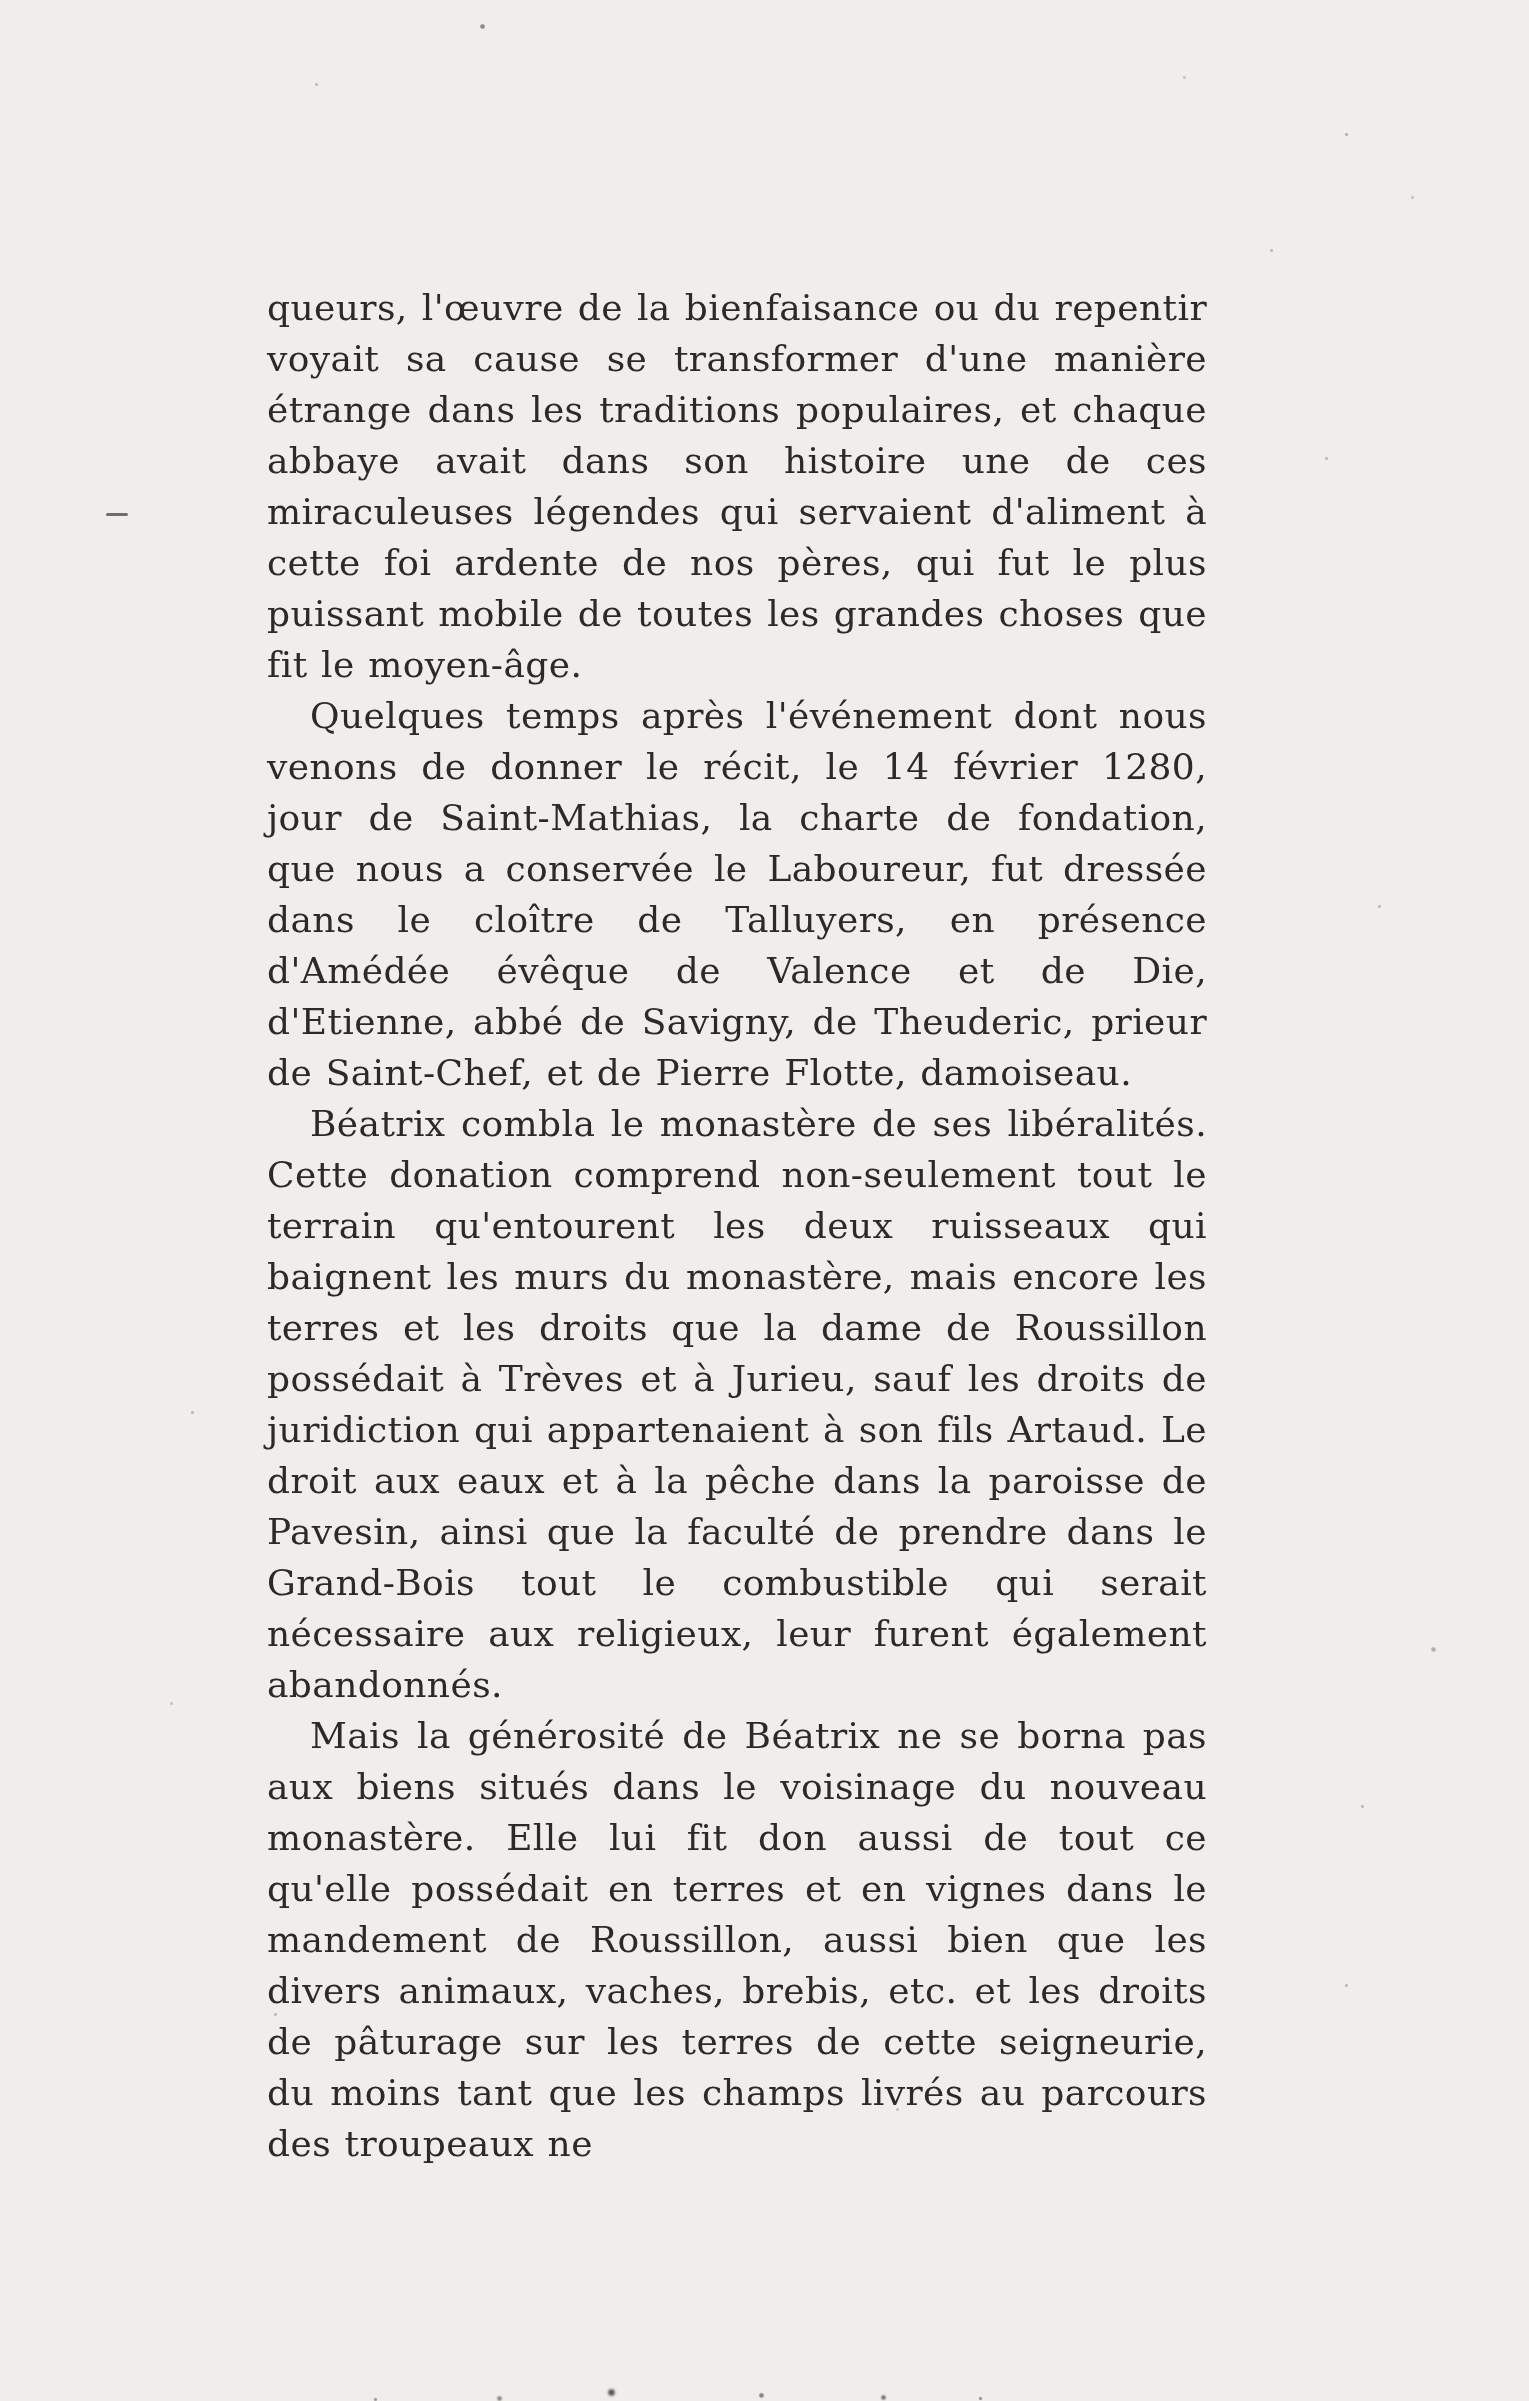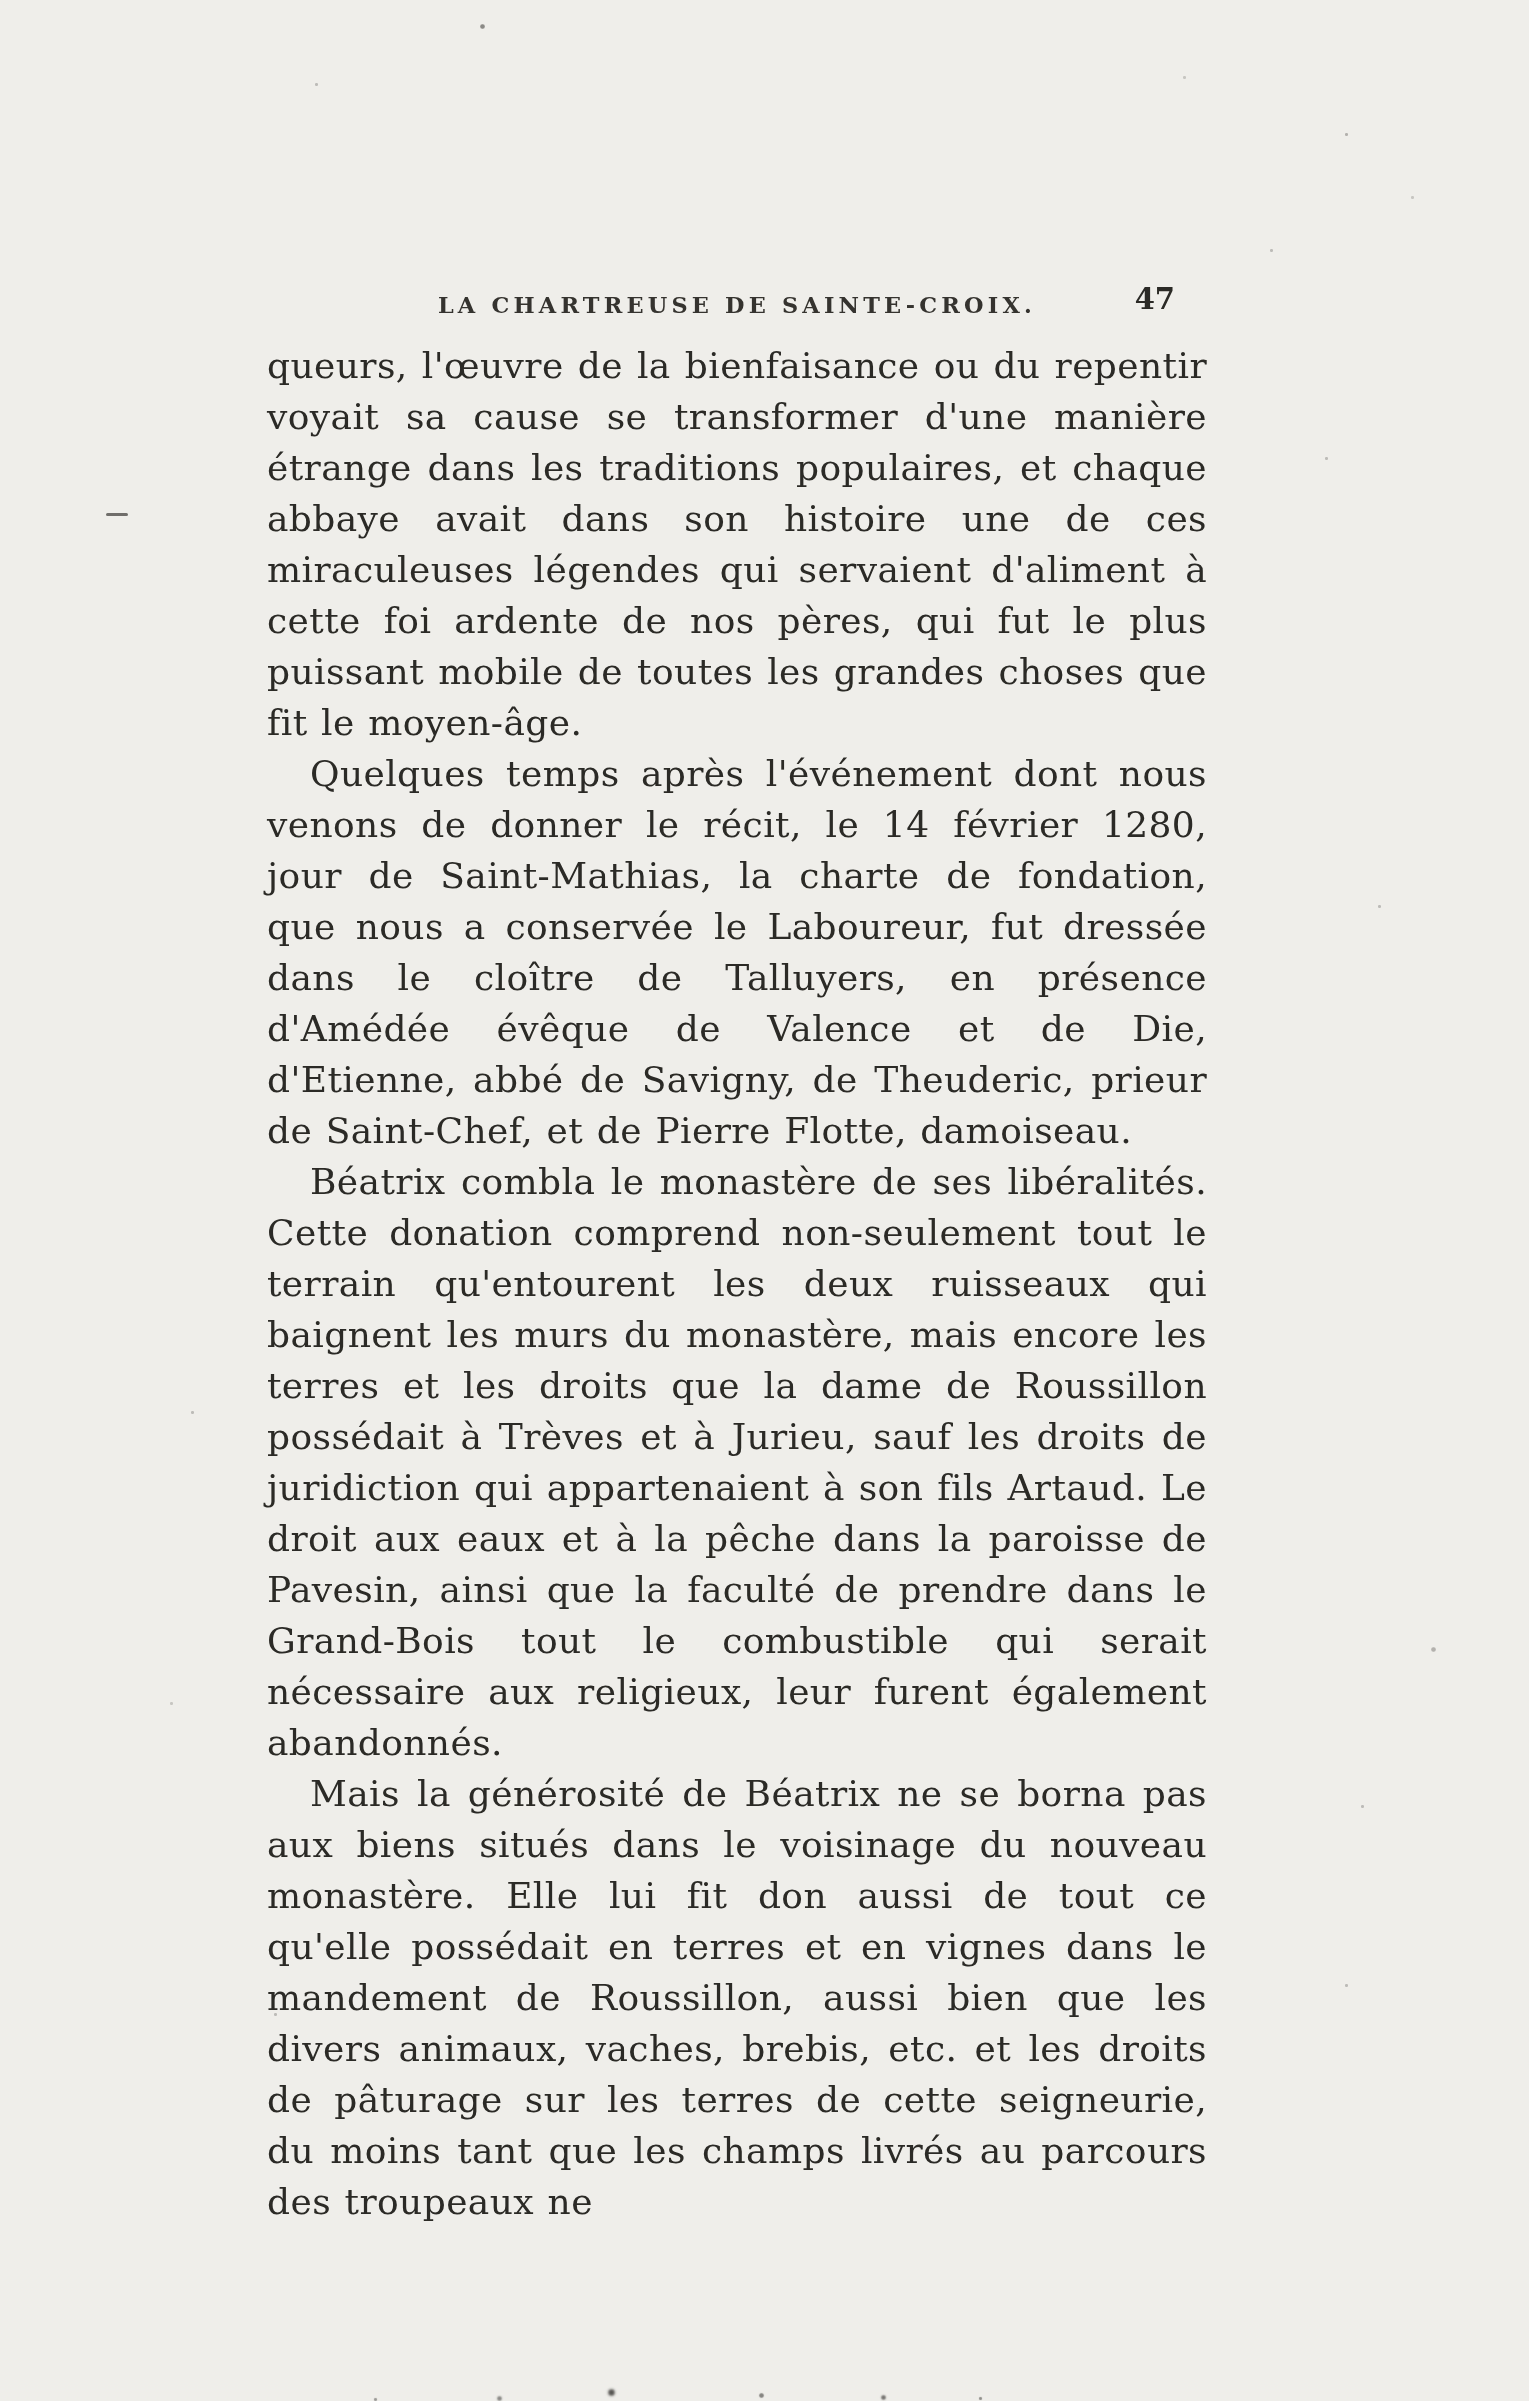--- a/index.html
+++ b/index.html
@@ -102,24 +102,20 @@
 </style>
 </head>
 <body>
 
 <div class="page">
 
   <span class="margin-dash"></span>
 
   <div class="content">
 
-    <div class="running-head">
-      <span class="running-title">LA CHARTREUSE DE SAINTE-CROIX.</span>
-      <span class="page-number">47</span>
-    </div>
 
     <div class="text-block">
       <p class="para no-indent">queurs, l'œuvre de la bienfaisance ou du repentir voyait sa cause se transformer d'une manière étrange dans les traditions populaires, et chaque abbaye avait dans son histoire une de ces miraculeuses légendes qui servaient d'aliment à cette foi ardente de nos pères, qui fut le plus puissant mobile de toutes les grandes choses que fit le moyen-âge.</p>
       <p class="para">Quelques temps après l'événement dont nous venons de donner le récit, le 14 février 1280, jour de Saint-Mathias, la charte de fondation, que nous a conservée le Laboureur, fut dressée dans le cloître de Talluyers, en présence d'Amédée évêque de Valence et de Die, d'Etienne, abbé de Savigny, de Theuderic, prieur de Saint-Chef, et de Pierre Flotte, damoiseau.</p>
       <p class="para">Béatrix combla le monastère de ses libéralités. Cette donation comprend non-seulement tout le terrain qu'entourent les deux ruisseaux qui baignent les murs du monastère, mais encore les terres et les droits que la dame de Roussillon possédait à Trèves et à Jurieu, sauf les droits de juridiction qui appartenaient à son fils Artaud. Le droit aux eaux et à la pêche dans la paroisse de Pavesin, ainsi que la faculté de prendre dans le Grand-Bois tout le combustible qui serait nécessaire aux religieux, leur furent également abandonnés.</p>
       <p class="para">Mais la générosité de Béatrix ne se borna pas aux biens situés dans le voisinage du nouveau monastère. Elle lui fit don aussi de tout ce qu'elle possédait en terres et en vignes dans le mandement de Roussillon, aussi bien que les divers animaux, vaches, brebis, etc. et les droits de pâturage sur les terres de cette seigneurie, du moins tant que les champs livrés au parcours des troupeaux ne</p>
     </div>
 
   </div>
 </div>

